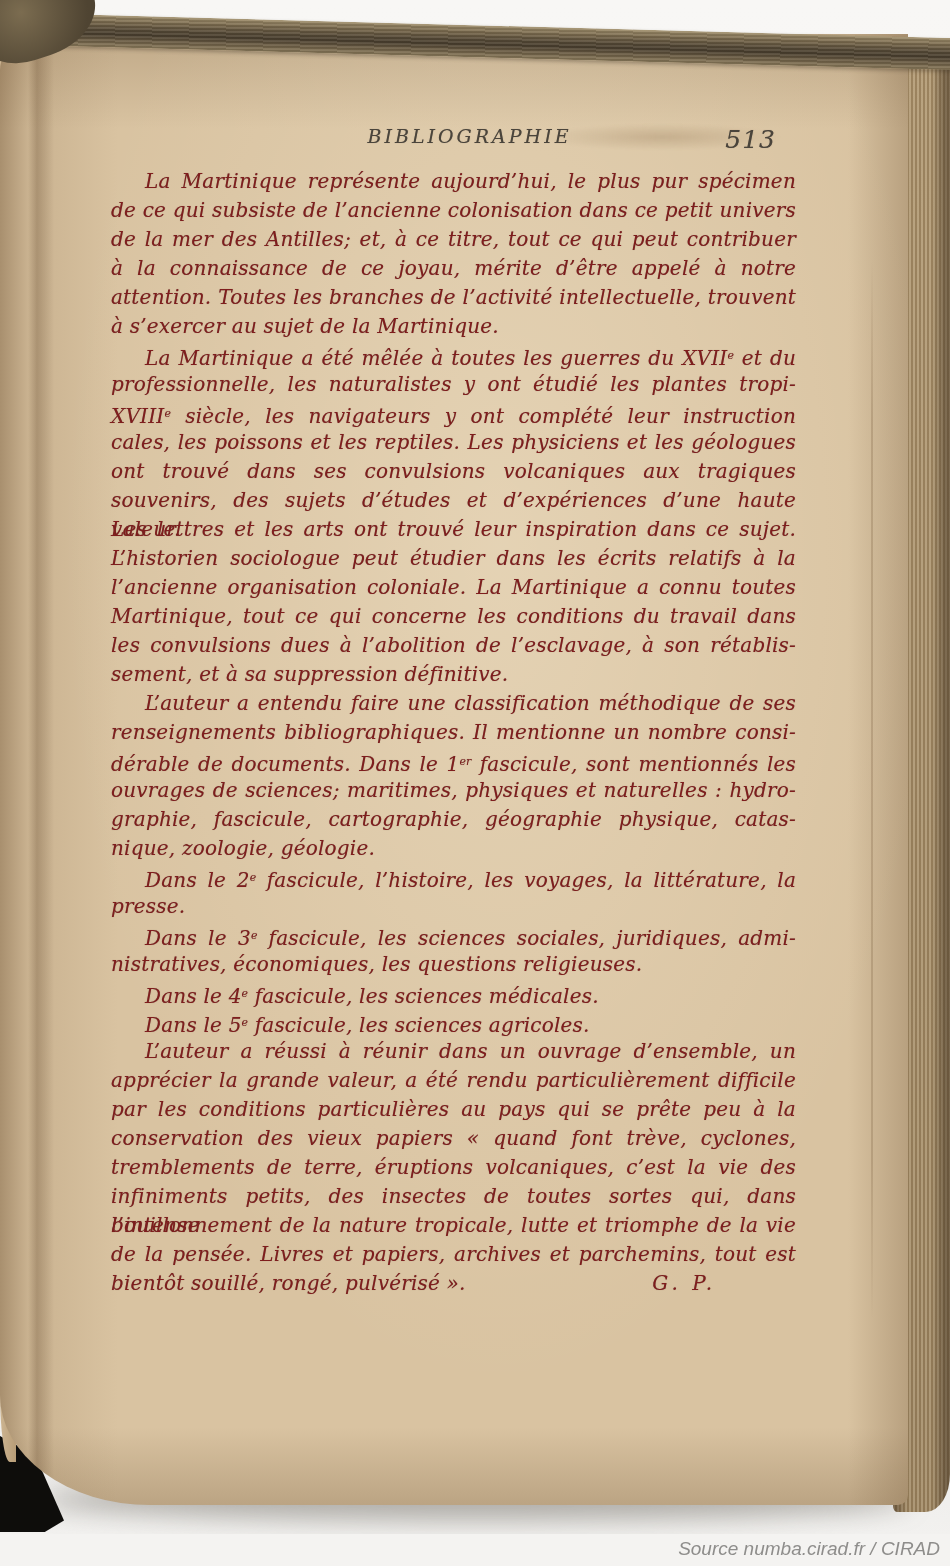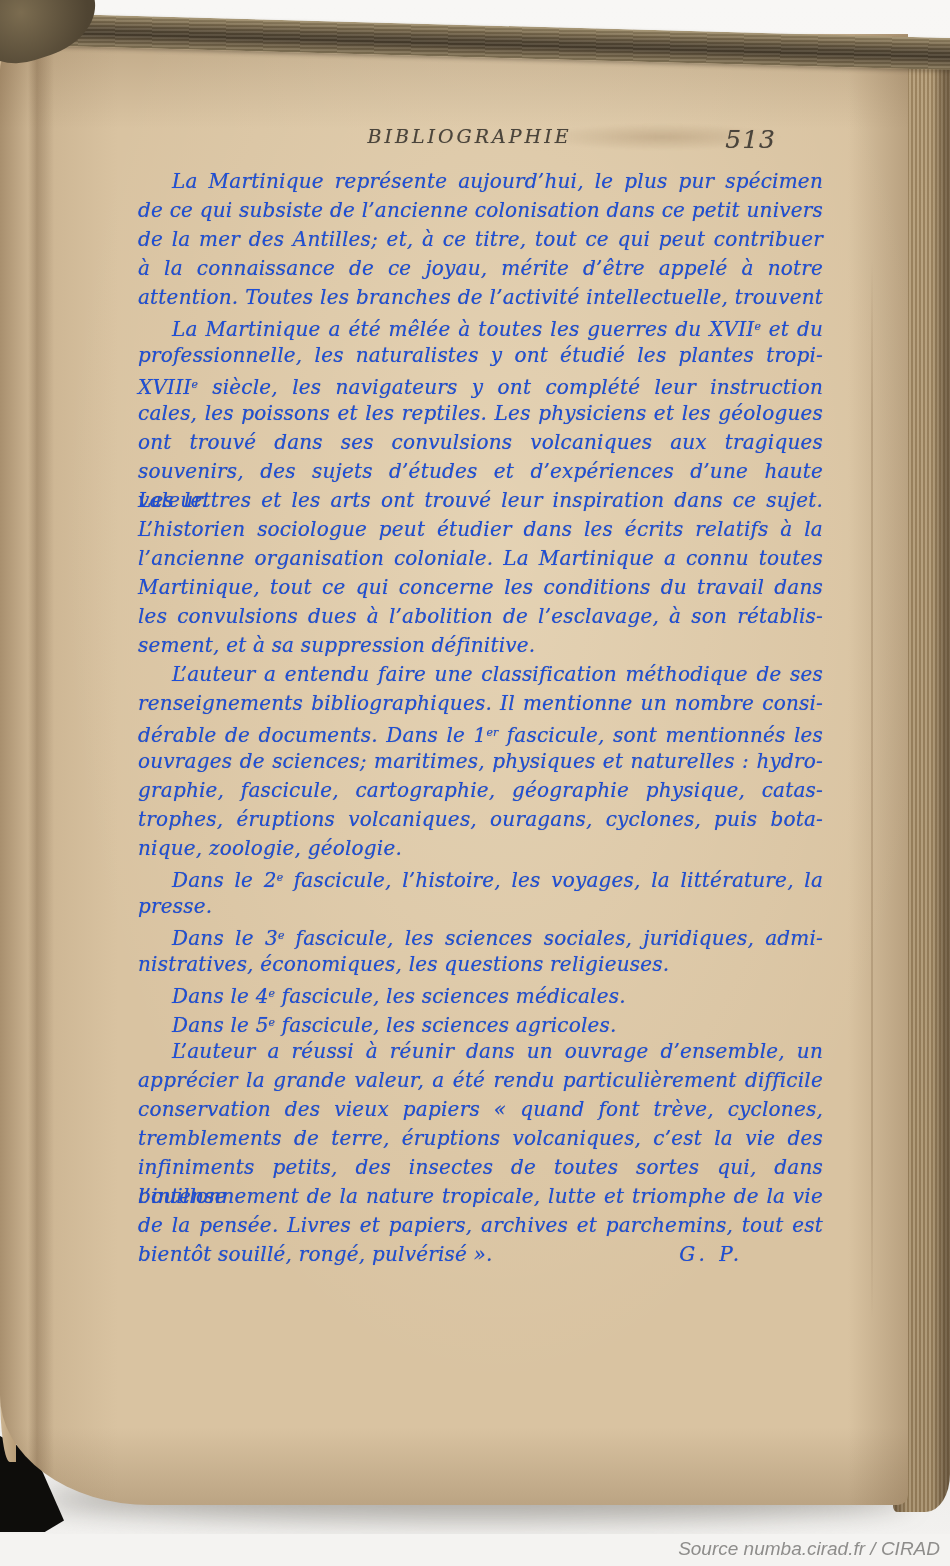--- a/index.html
+++ b/index.html
@@ -92,22 +92,22 @@
   .running-head .title{
     display:block; text-align:center; font-size:19px; letter-spacing:3px;
     text-shadow:0 0 0.7px rgba(74,68,59,0.5);
   }
   .running-head .folio{
     position:absolute; right:36px; top:0; font-size:25px; letter-spacing:1px;
     text-shadow:0 0 0.7px rgba(74,68,59,0.5);
   }
   
   .text-block{
-    position:absolute; left:138px; top:167px; width:685px;
-    color:#1d4ed8;
+    position:absolute; left:111px; top:167px; width:685px;
+    color:#7f1d1d;
     text-shadow:0 0 0.7px rgba(68,63,55,0.55);
   }
   .line{
     height:29px; line-height:29px; font-size:20px;
     text-align:justify; text-align-last:justify;
     letter-spacing:0.2px; position:relative;
   }
   .line.indent{ text-indent:34px; }
   .line.last{ text-align-last:left; }
   .line sup{ font-size:0.55em; vertical-align:0.5em; letter-spacing:0; }
@@ -146,20 +146,21 @@
     <span class="folio">513</span>
   </div>
 
   <div class="text-block">
       <div>
         <div class="line indent">La Martinique représente aujourd’hui, le plus pur spécimen</div>
         <div class="line">de ce qui subsiste de l’ancienne colonisation dans ce petit univers</div>
         <div class="line">de la mer des Antilles; et, à ce titre, tout ce qui peut contribuer</div>
         <div class="line">à la connaissance de ce joyau, mérite d’être appelé à notre</div>
         <div class="line">attention. Toutes les branches de l’activité intellectuelle, trouvent</div>
+        <div class="line last">à s’exercer au sujet de la Martinique.</div>
       </div>
       <div>
         <div class="line indent">La Martinique a été mêlée à toutes les guerres du XVII<sup>e</sup> et du</div>
         <div class="line">professionnelle, les naturalistes y ont étudié les plantes tropi-</div>
         <div class="line">XVIII<sup>e</sup> siècle, les navigateurs y ont complété leur instruction</div>
         <div class="line">cales, les poissons et les reptiles. Les physiciens et les géologues</div>
         <div class="line">ont trouvé dans ses convulsions volcaniques aux tragiques</div>
         <div class="line">souvenirs, des sujets d’études et d’expériences d’une haute valeur.</div>
         <div class="line">Les lettres et les arts ont trouvé leur inspiration dans ce sujet.</div>
         <div class="line">L’historien sociologue peut étudier dans les écrits relatifs à la</div>
@@ -167,40 +168,40 @@
         <div class="line">Martinique, tout ce qui concerne les conditions du travail dans</div>
         <div class="line">les convulsions dues à l’abolition de l’esclavage, à son rétablis-</div>
         <div class="line last">sement, et à sa suppression définitive.</div>
       </div>
       <div>
         <div class="line indent">L’auteur a entendu faire une classification méthodique de ses</div>
         <div class="line">renseignements bibliographiques. Il mentionne un nombre consi-</div>
         <div class="line">dérable de documents. Dans le 1<sup>er</sup> fascicule, sont mentionnés les</div>
         <div class="line">ouvrages de sciences; maritimes, physiques et naturelles : hydro-</div>
         <div class="line">graphie, fascicule, cartographie, géographie physique, catas-</div>
-        <div class="line">trophes, éruptions volcaniques, ouragans, cyclones, puis bota-</div>
         <div class="line last">nique, zoologie, géologie.</div>
       </div>
       <div>
         <div class="line indent">Dans le 2<sup>e</sup> fascicule, l’histoire, les voyages, la littérature, la</div>
         <div class="line last">presse.</div>
       </div>
       <div>
         <div class="line indent">Dans le 3<sup>e</sup> fascicule, les sciences sociales, juridiques, admi-</div>
         <div class="line last">nistratives, économiques, les questions religieuses.</div>
       </div>
       <div>
         <div class="line indent last">Dans le 4<sup>e</sup> fascicule, les sciences médicales.</div>
       </div>
       <div>
         <div class="line indent last">Dans le 5<sup>e</sup> fascicule, les sciences agricoles.</div>
       </div>
       <div>
         <div class="line indent">L’auteur a réussi à réunir dans un ouvrage d’ensemble, un</div>
         <div class="line">apprécier la grande valeur, a été rendu particulièrement difficile</div>
+        <div class="line">par les conditions particulières au pays qui se prête peu à la</div>
         <div class="line">conservation des vieux papiers « quand font trève, cyclones,</div>
         <div class="line">tremblements de terre, éruptions volcaniques, c’est la vie des</div>
         <div class="line">infiniments petits, des insectes de toutes sortes qui, dans l’intense</div>
         <div class="line">bouillonnement de la nature tropicale, lutte et triomphe de la vie</div>
         <div class="line">de la pensée. Livres et papiers, archives et parchemins, tout est</div>
         <div class="line last">bientôt souillé, rongé, pulvérisé ».<span class="signature">G. P.</span></div>
       </div>
     </div>
 
   <div class="bottom-strip"></div>

